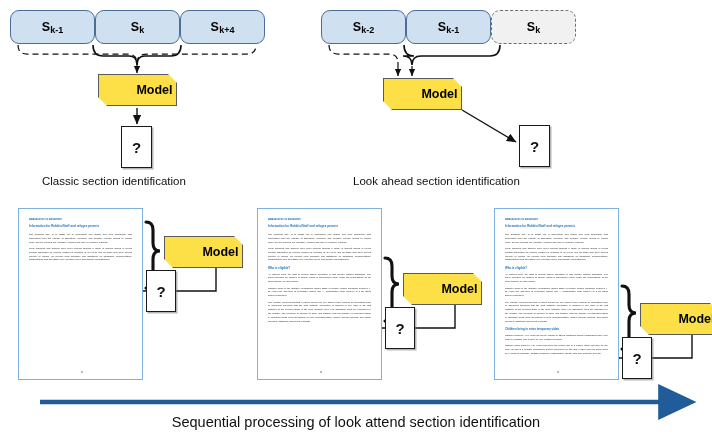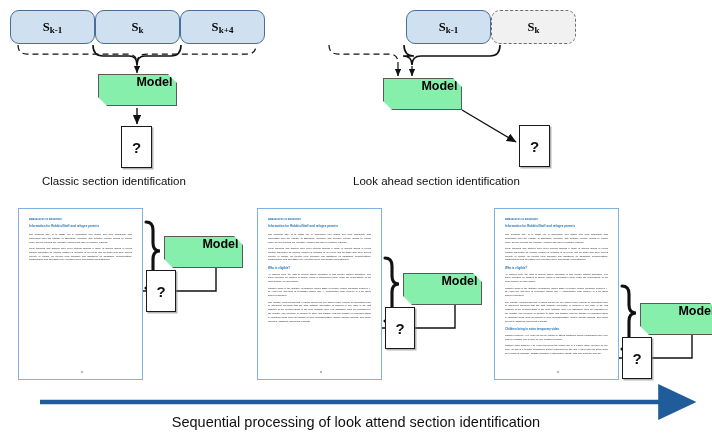--- a/index.html
+++ b/index.html
@@ -9,31 +9,31 @@
     color:#000;
   }
   .stage{position:absolute;left:0;top:0;width:712px;height:439px;}
   svg.layer{position:absolute;left:0;top:0;width:712px;height:439px;overflow:visible;}
 
   
   .sbox{
     position:absolute;box-sizing:border-box;
     background:#cfe0f0;border:1px solid #4a6f94;border-radius:9px;
     display:flex;align-items:center;justify-content:center;
-    font-size:12.5px;font-weight:bold;letter-spacing:.2px;font-family:Liberation Serif, serif;
+    font-size:12.5px;font-weight:bold;letter-spacing:.2px;
   }
   .sbox.ghost{background:#f1f1f1;border:1.4px dashed #6e6e6e;}
   .sbox .sub{font-size:9px;font-weight:bold;vertical-align:-2px;letter-spacing:0;}
 
   
   .model{
     position:absolute;box-sizing:border-box;
-    display:flex;align-items:flex-start;justify-content:center;
+    display:flex;align-items:center;justify-content:center;
     font-size:12.5px;font-weight:bold;color:#000;
-    background:#86efac;
+    background:#fde047;
     border:1px solid #5a5a5a;
     clip-path:polygon(0 0, calc(100% - 9px) 0, 100% 9px, 100% 100%, 9px 100%, 0 calc(100% - 9px));
     filter:drop-shadow(2px 2px 1px rgba(90,90,90,.55));
     padding-left:34px;
   }
 
   
   .qbox{
     position:absolute;box-sizing:border-box;
     background:#ffffff;border:1.4px solid #1a1a1a;
@@ -141,20 +141,23 @@
   <div class="model" style="left:98px;top:74px;width:79px;height:32px;">
     <span>Model</span>
   </div>
 
   <div class="qbox" style="left:121px;top:126px;width:31px;height:42px;">
     <span>?</span>
   </div>
 
   <div class="caption" style="left:42px;top:175px;">Classic section identification</div>
 
+  <div class="sbox" style="left:321px;top:10px;width:85px;height:34px;">
+    <span><span>S</span><span class="sub">k-2</span></span>
+  </div>
   <div class="sbox" style="left:406px;top:10px;width:85px;height:34px;">
     <span><span>S</span><span class="sub">k-1</span></span>
   </div>
   <div class="sbox ghost" style="left:491px;top:10px;width:85px;height:34px;">
     <span><span>S</span><span class="sub">k</span></span>
   </div>
 
   <div class="model" style="left:383px;top:78px;width:79px;height:32px;">
     <span>Model</span>
   </div>

